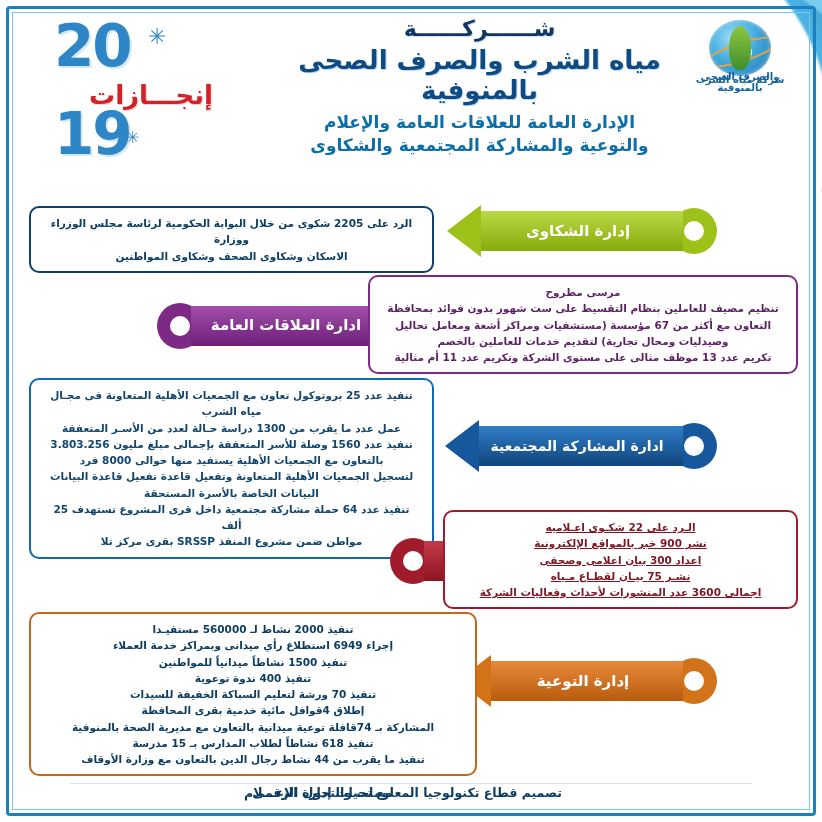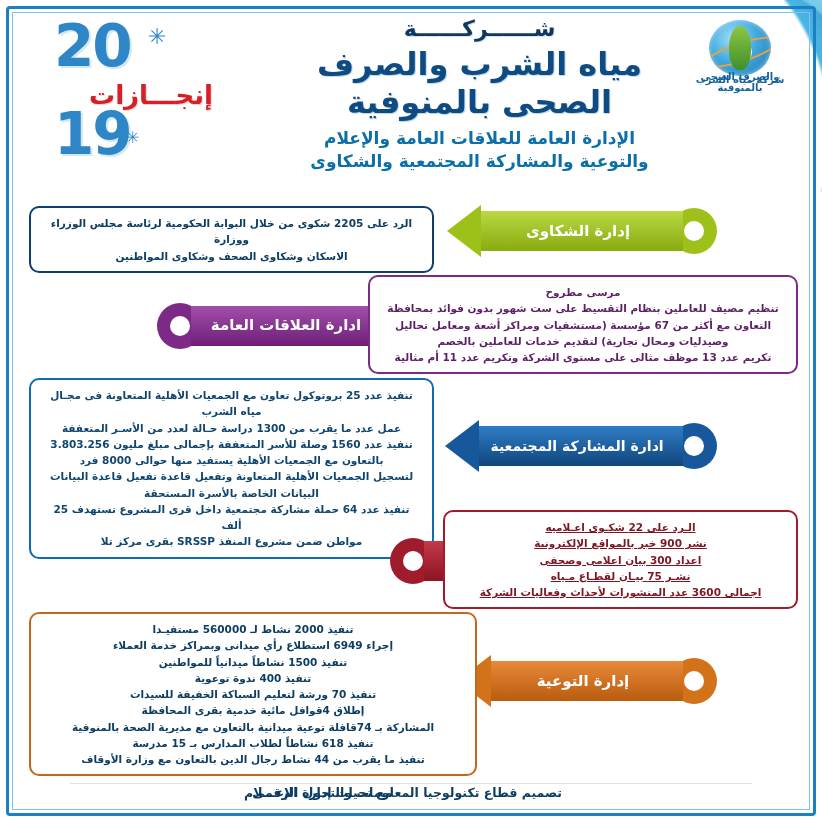--- a/index.html
+++ b/index.html
@@ -88,21 +88,21 @@
 
   .title-block{
     position:absolute;right:150px;top:16px;width:385px;text-align:center;
   }
   .t-company{
     font-size:22px;font-weight:bold;color:#11365f;letter-spacing:10px;
     text-shadow:1px 1px 0 #cfe3f2;
   }
   .t-main{
     margin-top:4px;
-    font-size:32px;font-weight:bold;
+    font-size:26px;font-weight:bold;
     color:#0f4b82;
     text-shadow:1px 1px 0 #bcd9ee;
   }
   .t-sub1{
     margin-top:7px;font-size:17px;font-weight:bold;color:#0c6fa8;
   }
   .t-sub2{
     margin-top:3px;font-size:17px;font-weight:bold;color:#0c6fa8;
   }
   .year-block{

